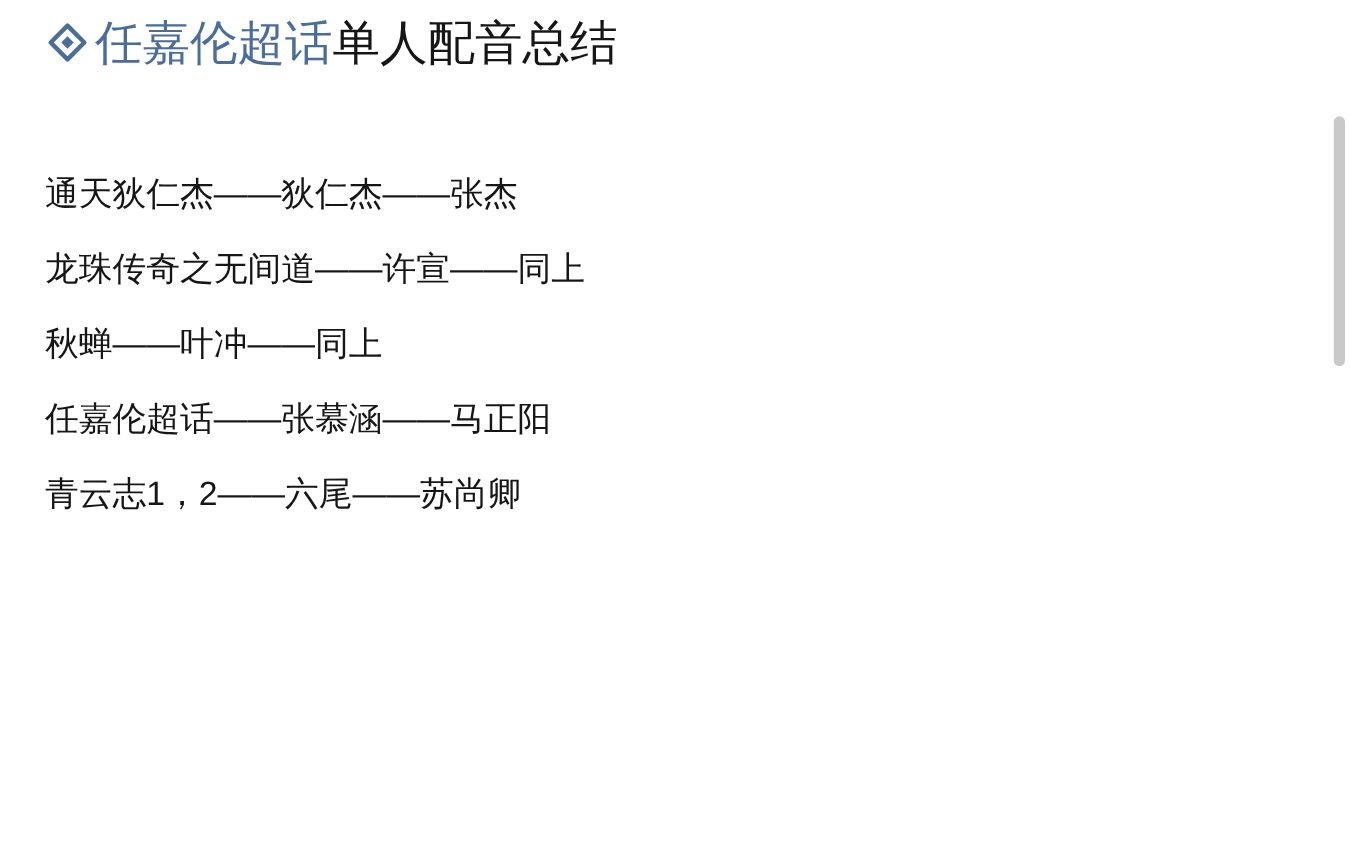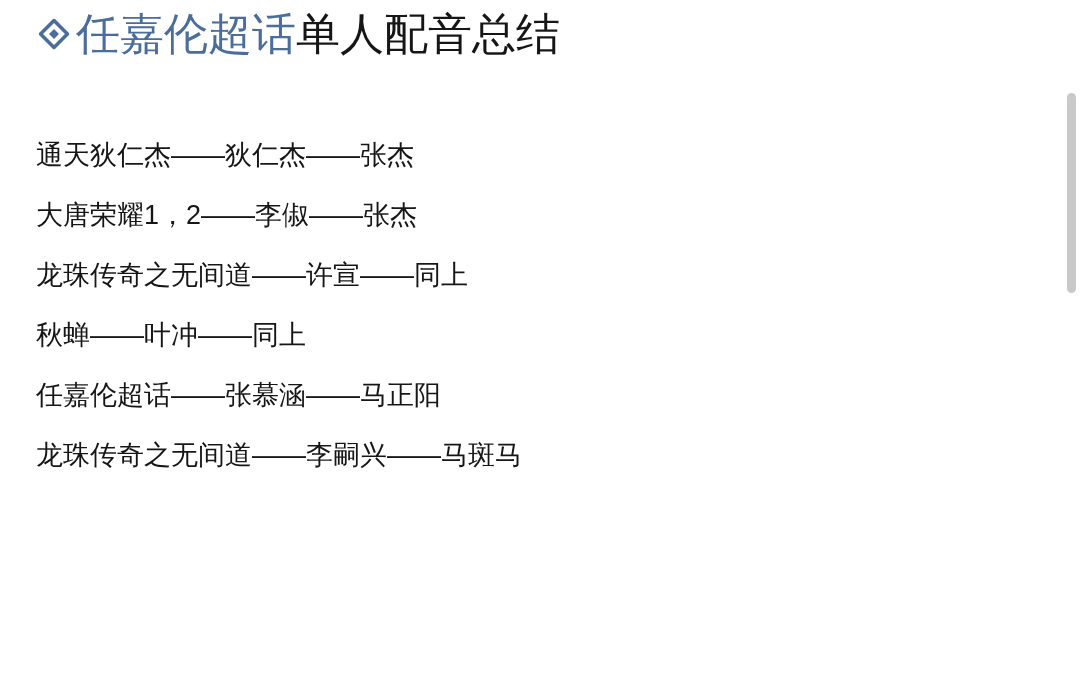--- a/index.html
+++ b/index.html
@@ -19,21 +19,21 @@
     overflow:hidden;
     position:relative;
   }
   .page{
     padding:10px 60px 0 36px;
   }
   .title-row{
     display:flex;
     align-items:center;
     height:48px;
-    font-size:44px;
+    font-size:38px;
     font-weight:400;
     white-space:nowrap;
   }
   .supertopic-link{
     display:inline-flex;
     align-items:center;
     color:var(--link-color);
     text-decoration:none;
     cursor:pointer;
   }
@@ -84,22 +84,21 @@
           <path d="M24 17 L31 24 L24 31 L17 24 Z" fill="currentColor"></path>
         </svg>
       </span>
       <span class="st-label">任嘉伦超话</span>
     </a>
     <span class="title-text">单人配音总结</span>
   </header>
 
   <div class="list">
     <p>通天狄仁杰——狄仁杰——张杰</p>
-    <p>大唐荣耀1，2——李俶——张杰</p>
     <p>龙珠传奇之无间道——许宣——同上</p>
     <p>秋蝉——叶冲——同上</p>
     <p>任嘉伦超话——张慕涵——马正阳</p>
-    <p>龙珠传奇之无间道——李嗣兴——马斑马</p>
+    <p>青云志1，2——六尾——苏尚卿</p>
   </div>
 
 </div>
 
 <div class="scrollbar-thumb"></div>
 
 </body></html>

